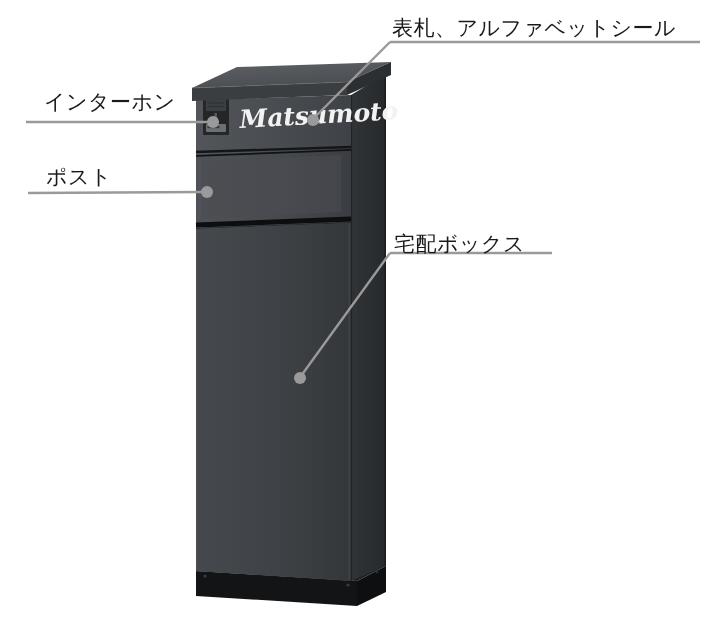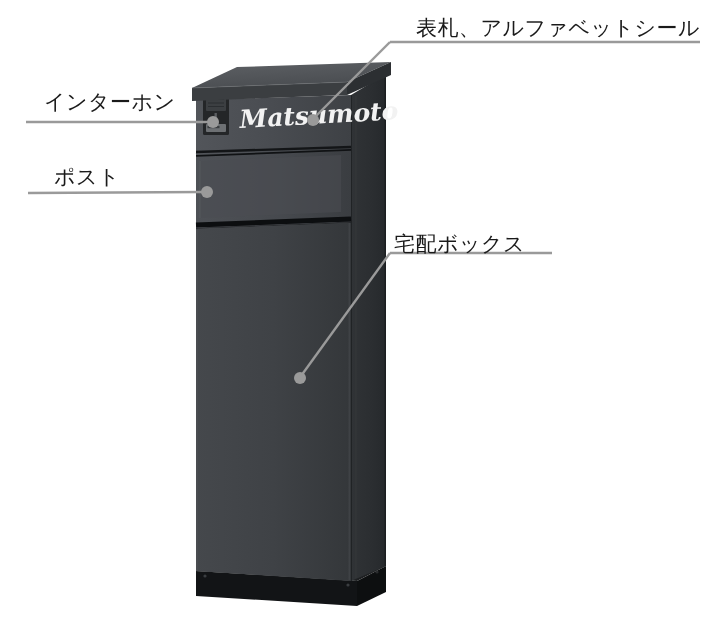--- a/index.html
+++ b/index.html
@@ -26,23 +26,23 @@
   }
   .callout-label {
     position: absolute;
     white-space: nowrap;
     color: #1a1a1a;
     font-size: 21px;
     line-height: 1.1;
     letter-spacing: 0.5px;
     font-family: "Liberation Sans", "DejaVu Sans", sans-serif;
   }
-  #label-nameplate { left: 392px; top: 16px; margin-left: 24px; }
+  #label-nameplate { left: 392px; top: 16px; }
   #label-intercom  { left: 44px;  top: 90px; }
-  #label-post      { left: 54px;  top: 165px; }
+  #label-post      { left: 46px;  top: 165px; }
   #label-delivery  { left: 394px; top: 232px; }
 </style>
 </head>
 <body>
 
 <div id="page">
 
   <svg id="product-svg" viewBox="0 0 710 631">
     <defs>
       <linearGradient id="gradFront" x1="0" y1="0" x2="1" y2="0">

